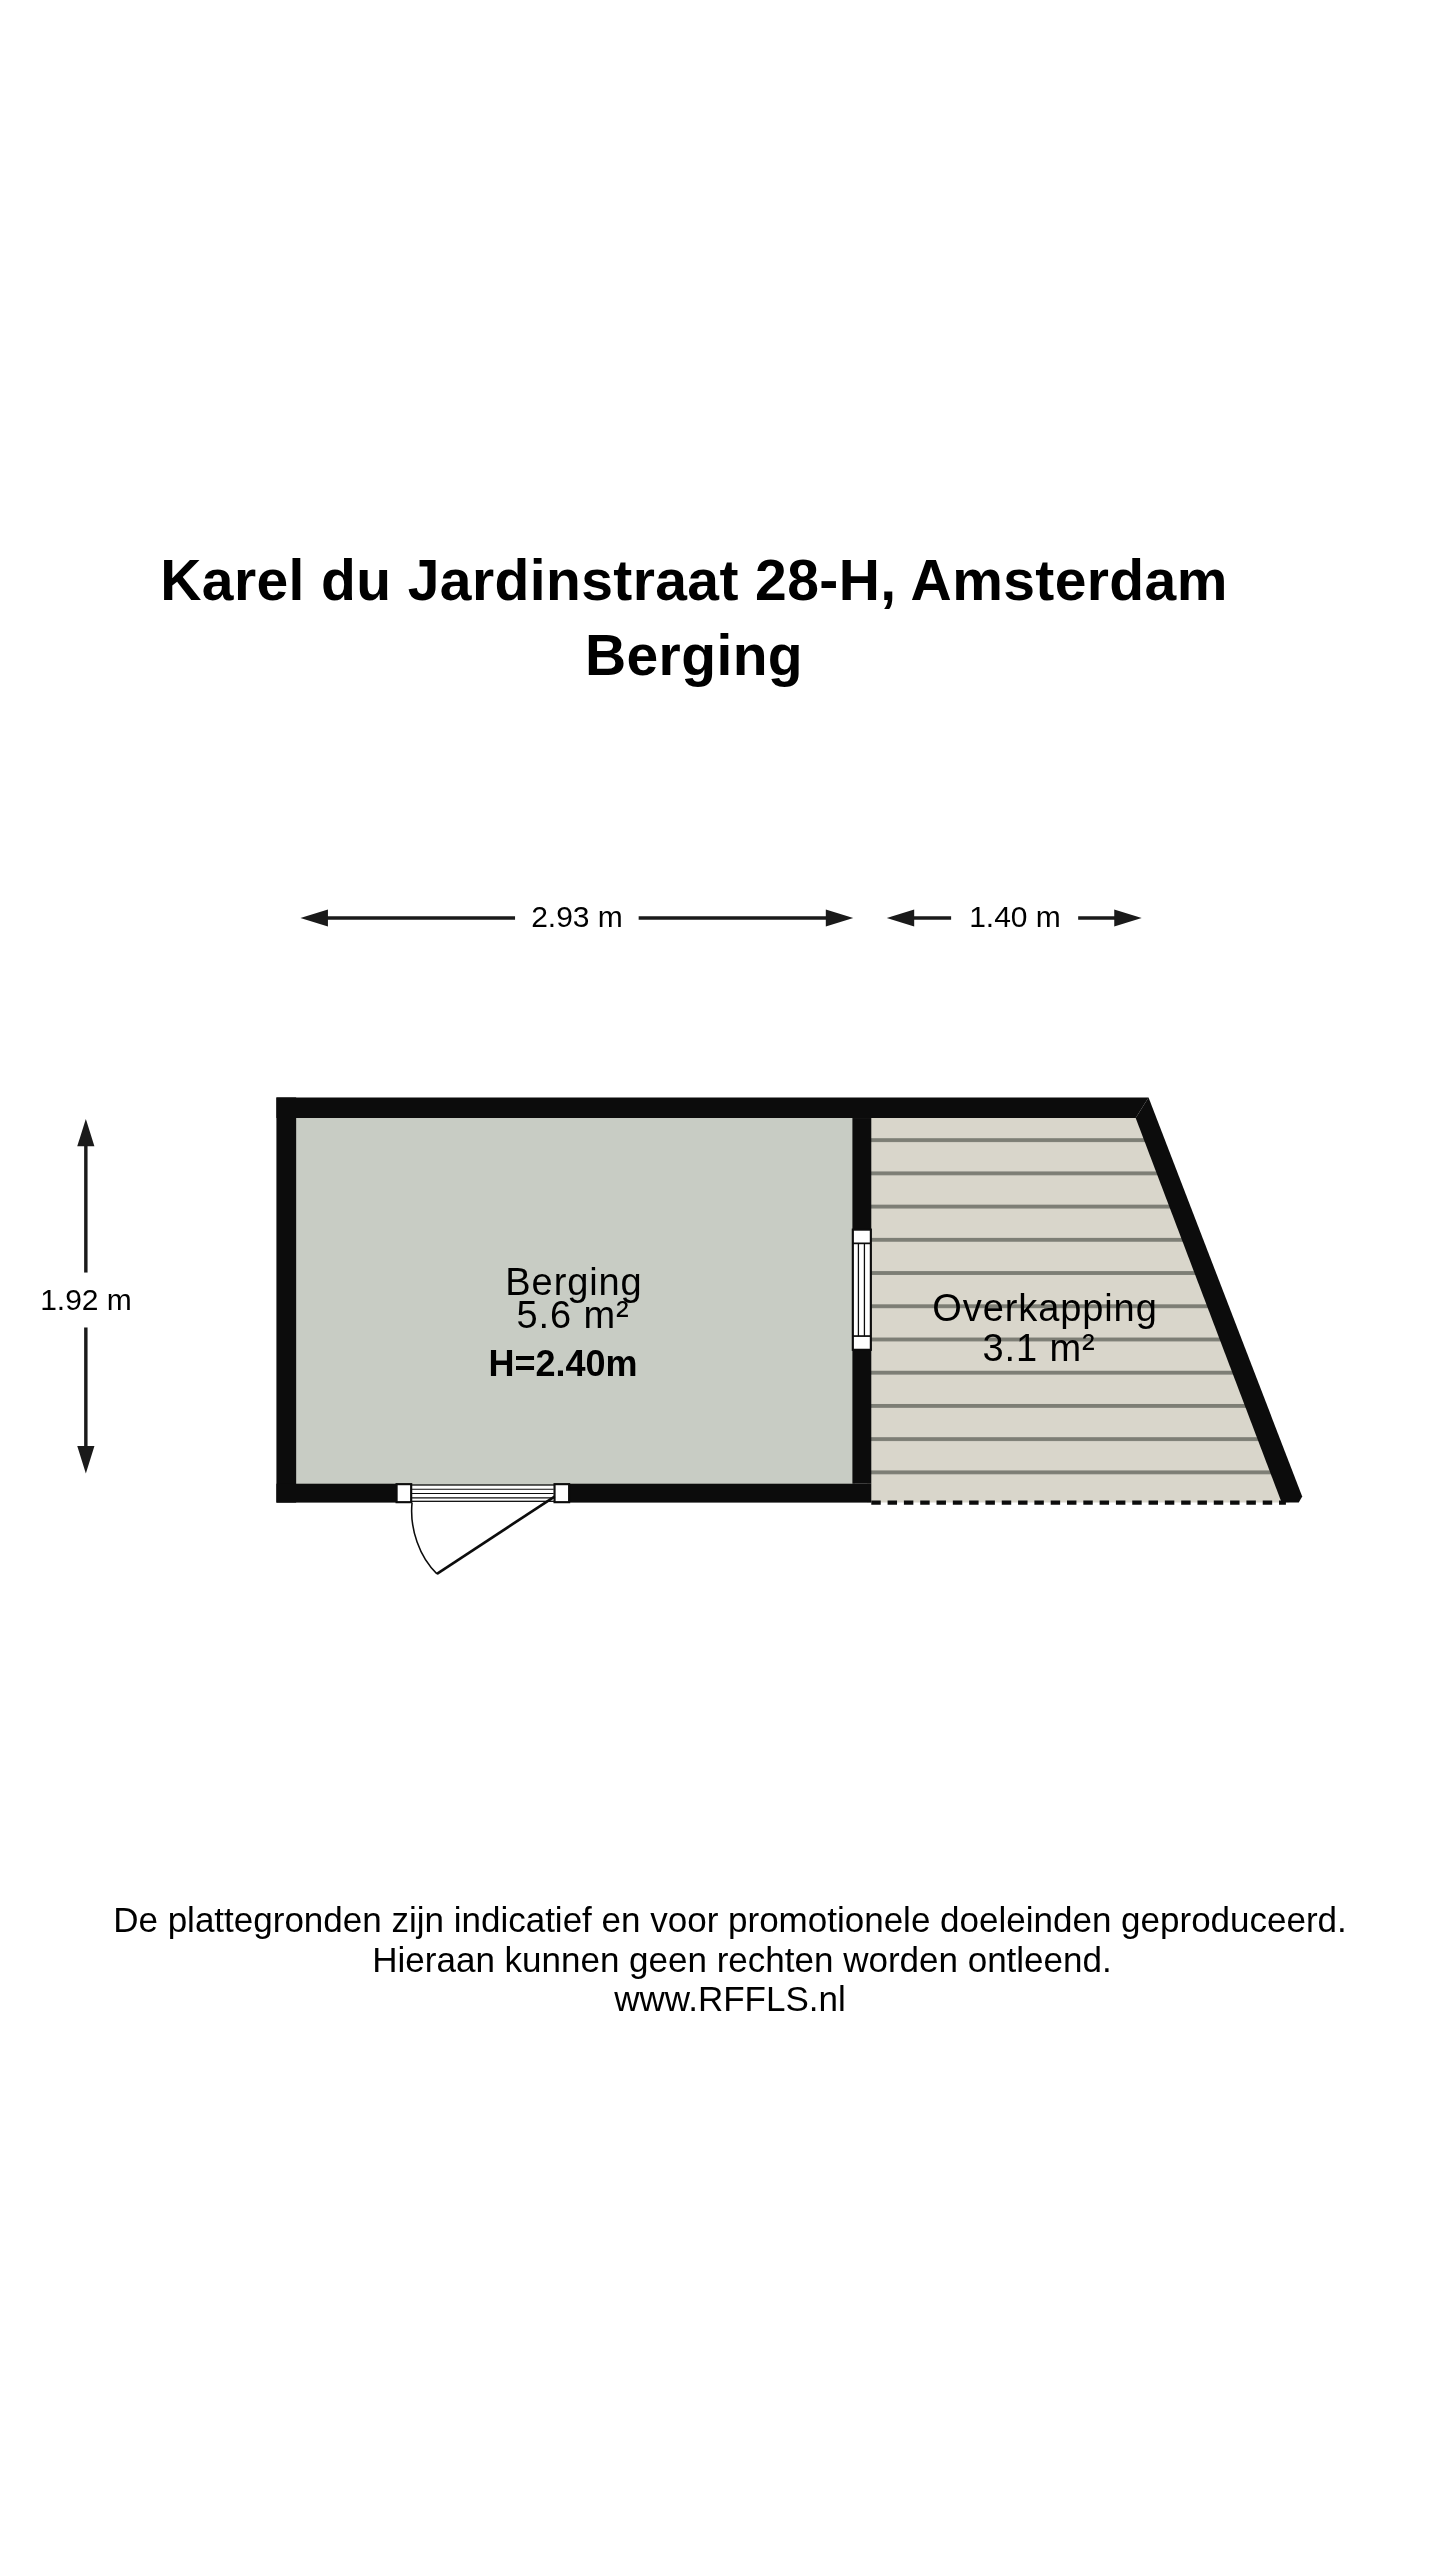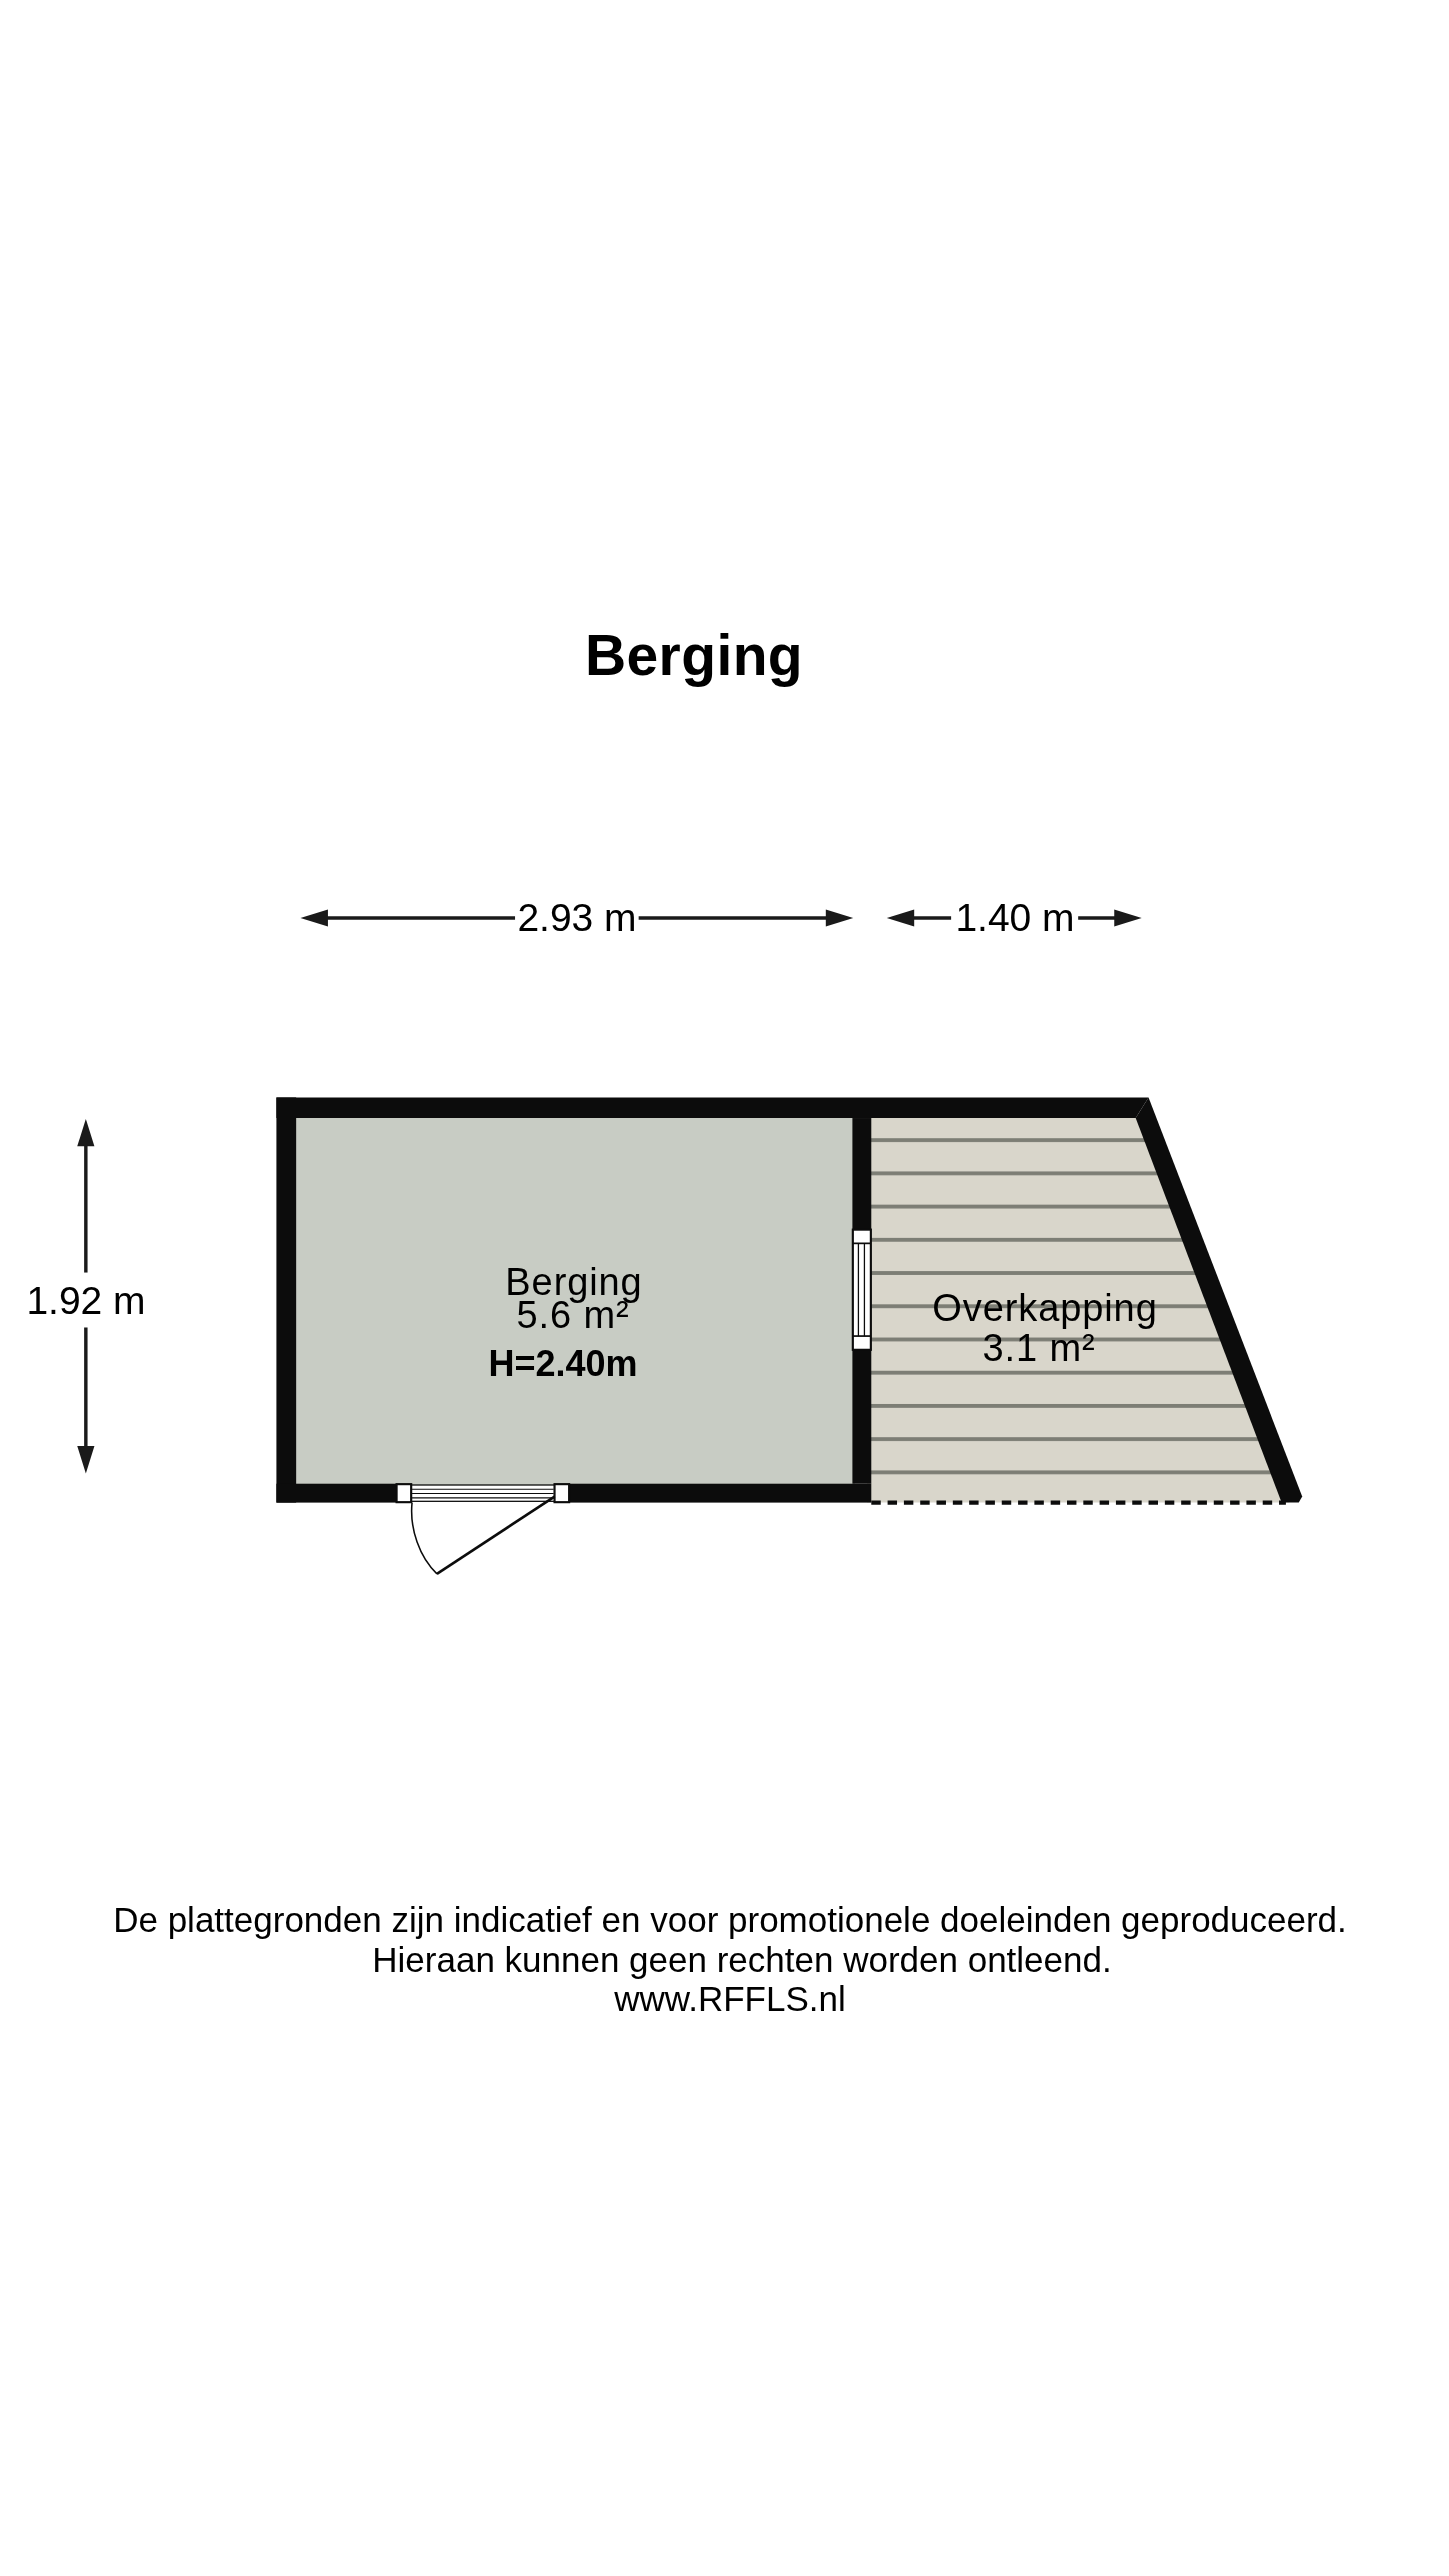--- a/index.html
+++ b/index.html
@@ -13,21 +13,21 @@
   }
   .plan-svg{position:absolute;left:0;top:0;}
   .txt{
     position:absolute;
     transform:translate(-50%,-50%);
     white-space:nowrap;
     color:#000;
     line-height:1;
   }
   .title-line{font-size:57px;font-weight:bold;letter-spacing:0.4px;}
-  .dim-label{font-size:39px;}
+  .dim-label{font-size:30px;}
   .room-label{font-size:38px;letter-spacing:0.9px;}
   .room-sub{font-size:36px;}
   .footer-line{font-size:35px;}
 </style>
 </head>
 <body>
 
 <div class="page">
 
   <svg class="plan-svg" width="1449" height="2576" viewBox="0 0 1688 3000">
@@ -83,20 +83,21 @@
     <g fill="#1a1a1a">
       <polygon points="350,1069 382,1059 382,1079"></polygon>
       <polygon points="994,1069 962,1059 962,1079"></polygon>
       <polygon points="1033,1069 1065,1059 1065,1079"></polygon>
       <polygon points="1330,1069 1298,1059 1298,1079"></polygon>
       <polygon points="100,1303 90,1335 110,1335"></polygon>
       <polygon points="100,1716 90,1684 110,1684"></polygon>
     </g>
   </svg>
 
+  <div class="txt title-line" style="left:694px;top:580px;">Karel du Jardinstraat 28-H, Amsterdam</div>
   <div class="txt title-line" style="left:694px;top:655px;">Berging</div>
 
   <div class="txt dim-label" style="left:577px;top:917px;">2.93 m</div>
   <div class="txt dim-label" style="left:1015px;top:917px;">1.40 m</div>
   <div class="txt dim-label" style="left:86px;top:1300px;">1.92 m</div>
 
   <div class="txt room-label" style="left:574px;top:1282px;">Berging</div>
   <div class="txt room-label" style="left:573px;top:1315px;">5.6 m²</div>
   <div class="txt room-sub" style="left:563px;top:1364px;font-weight:bold;">H=2.40m</div>
   <div class="txt room-label" style="left:1045px;top:1308px;">Overkapping</div>

